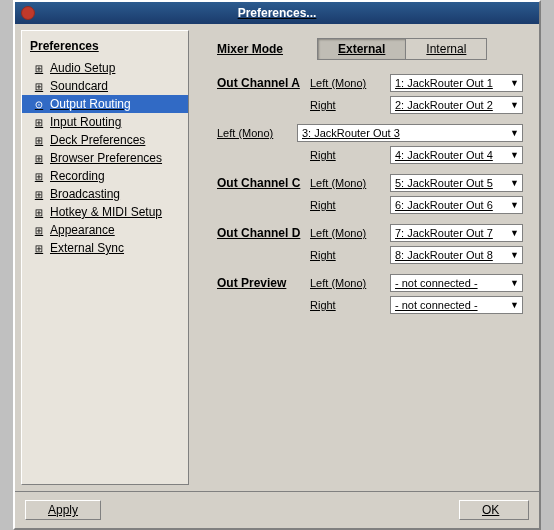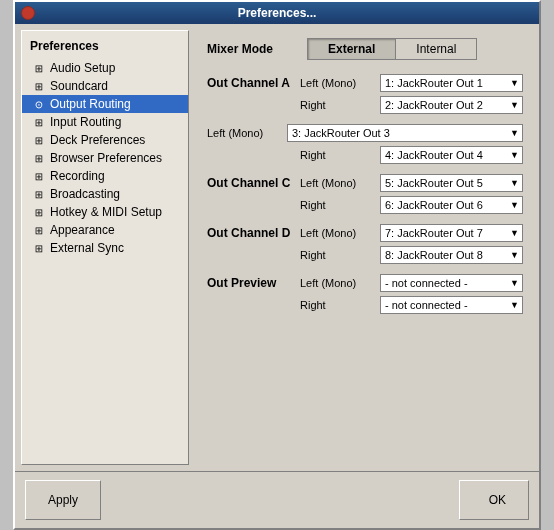--- a/index.html
+++ b/index.html
@@ -17,20 +17,21 @@
     }
     .window {
       width: 528px;
       height: 530px;
       background: #d4d0c8;
       border: 2px solid #808080;
       border-top-color: #fff;
       border-left-color: #fff;
       display: flex;
       flex-direction: column;
+      text-decoration: underline;
     }
     .title-bar {
       background: linear-gradient(to bottom, #2c5b8f, #1a3a6b);
       color: #fff;
       text-align: center;
       padding: 4px 8px;
       font-size: 12px;
       font-weight: bold;
       display: flex;
       align-items: center;
@@ -45,21 +46,21 @@
       background: #c0392b;
       border-radius: 50%;
       border: 1px solid #922b21;
       cursor: pointer;
     }
     .content-area {
       display: flex;
       flex: 1;
       overflow: hidden;
       padding: 6px;
-      gap: 8px;
+      gap: 18px;
     }
     .sidebar {
       width: 168px;
       background: #e8e4dc;
       border: 1px solid #808080;
       border-top-color: #fff;
       border-left-color: #fff;
       padding: 4px 0;
       overflow-y: auto;
       flex-shrink: 0;
@@ -173,29 +174,29 @@
     }
     .bottom-bar {
       display: flex;
       justify-content: space-between;
       align-items: center;
       padding: 8px 10px;
       border-top: 1px solid #808080;
       background: #d4d0c8;
     }
     .btn {
-      padding: 12px 22px;
+      padding: 2px 22px;
       font-size: 12px;
       background: #d4d0c8;
       border: 1px solid #808080;
       border-top-color: #fff;
       border-left-color: #fff;
       cursor: pointer;
       min-width: 70px;
-      text-align: right;
+      text-align: left;
     }
     .btn-group {
       display: flex;
       gap: 8px;
     }
   </style>
 </head>
 <body>
 
 <div class="window">

